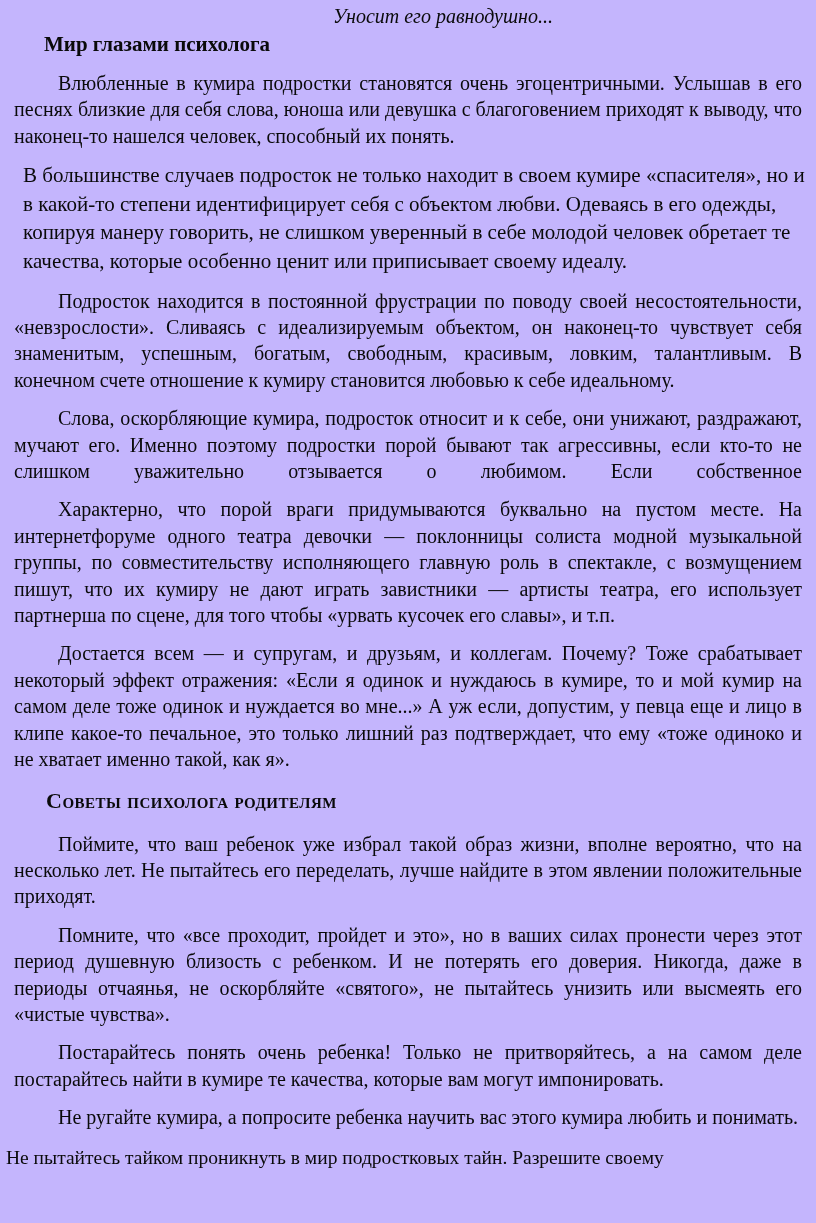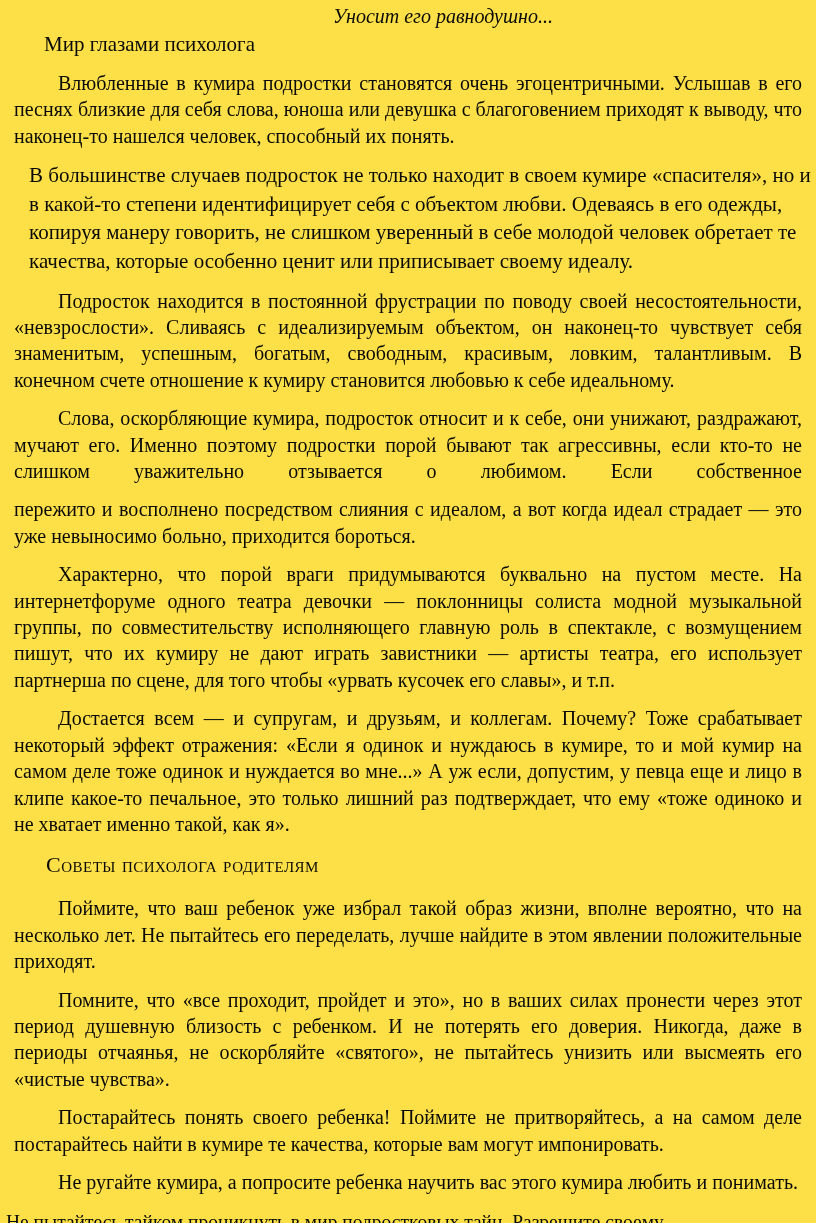--- a/index.html
+++ b/index.html
@@ -13,60 +13,60 @@
     overflow: hidden;
     font-family: "Liberation Serif", "DejaVu Serif", serif;
     color: #0a0a0a;
   }
   .page {
     box-sizing: border-box;
     width: 816px;
     height: 1223px;
     padding: 3px 2px 0 2px;
     overflow: hidden;
-    background: #fde047;
+    background: #c4b5fd;
   }
   .epigraph {
     font-style: italic;
     font-size: 20px;
     line-height: 27px;
     text-align: center;
     padding-left: 70px;
     margin: 0;
   }
   .h1 {
     font-size: 21px;
-    font-weight: normal;
+    font-weight: bold;
     line-height: 28px;
     margin: 0;
     text-indent: 42px;
   }
   .par {
     font-size: 20px;
     line-height: 26.4px;
     text-align: justify;
     margin: 12px;
   }
   .indent { text-indent: 44px; }
   .just-all { text-align-last: justify; }
   .pasted {
     font-size: 21px;
     line-height: 28.6px;
     text-align: left;
-    margin: 0 0 2px 27px;
+    margin: 0 0 2px 21px;
   }
   .gap-line {
     display: flex;
     justify-content: space-between;
     font-size: 20px;
     line-height: 26.4px;
   }
   .h2 {
     font-variant: small-caps;
-    font-weight: normal;
+    font-weight: bold;
     font-size: 22px;
     line-height: 28px;
     letter-spacing: 0.5px;
     margin: 14px 0 16px 0;
     text-indent: 44px;
   }
   .last-line {
     font-size: 19.5px;
     line-height: 29px;
     text-align: left;
@@ -86,32 +86,31 @@
   <h1 class="h1">Мир глазами психолога</h1>
 
   <p class="par indent">Влюбленные в кумира подростки становятся очень эгоцентричными. Услышав в его песнях близкие для себя слова, юноша или девушка с благоговением приходят к выводу, что наконец-то нашелся человек, способный их понять.</p>
 
   <div class="pasted">В большинстве случаев подросток не только находит в своем кумире «спасителя», но и в какой-то степени идентифицирует себя с объектом любви. Одеваясь в его одежды, копируя манеру говорить, не слишком уверенный в себе молодой человек обретает те качества, которые особенно ценит или приписывает своему идеалу.</div>
 
   <p class="par indent">Подросток находится в постоянной фрустрации по поводу своей несостоятельности, «невзрослости». Сливаясь с идеализируемым объектом, он наконец-то чувствует себя знаменитым, успешным, богатым, свободным, красивым, ловким, талантливым. В конечном счете отношение к кумиру становится любовью к себе идеальному.</p>
 
   <div>
     <p class="par indent just-all"><span>Слова, оскорбляющие кумира, подросток относит и к себе, они унижают, раздражают, мучают его. Именно поэтому подростки порой бывают так агрессивны, если кто-то не слишком уважительно отзывается о </span><span class="it">любимом.</span><span> Если собственное</span></p>
-    <p class="par">пережито и восполнено посредством слияния с идеалом, а вот когда идеал страдает — это уже невыносимо больно, приходится бороться.</p>
   </div>
 
   <p class="par indent">Характерно, что порой враги придумываются буквально на пустом месте. На интернетфоруме одного театра девочки — поклонницы солиста модной музыкальной группы, по совместительству исполняющего главную роль в спектакле, с возмущением пишут, что их кумиру не дают играть завистники — артисты театра, его использует партнерша по сцене, для того чтобы «урвать кусочек его славы», и т.п.</p>
 
   <p class="par indent">Достается всем — и супругам, и друзьям, и коллегам. Почему? Тоже срабатывает некоторый эффект отражения: «Если я одинок и нуждаюсь в кумире, то и мой кумир на самом деле тоже одинок и нуждается во мне...» А уж если, допустим, у певца еще и лицо в клипе какое-то печальное, это только лишний раз подтверждает, что ему «тоже одиноко и не хватает именно такой, как я».</p>
 
   <h2 class="h2">Советы психолога родителям</h2>
 
   <p class="par indent">Поймите, что ваш ребенок уже избрал такой образ жизни, вполне вероятно, что на несколько лет. Не пытайтесь его переделать, лучше найдите в этом явлении положительные приходят.</p>
 
   <p class="par indent">Помните, что «все проходит, пройдет и это», но в ваших силах пронести через этот период душевную близость с ребенком. И не потерять его доверия. Никогда, даже в периоды отчаянья, не оскорбляйте «святого», не пытайтесь унизить или высмеять его «чистые чувства».</p>
 
-  <p class="par indent">Постарайтесь понять своего ребенка! Поймите не притворяйтесь, а на самом деле постарайтесь найти в кумире те качества, которые вам могут импонировать.</p>
+  <p class="par indent">Постарайтесь понять очень ребенка! Только не притворяйтесь, а на самом деле постарайтесь найти в кумире те качества, которые вам могут импонировать.</p>
 
   <p class="par indent">Не ругайте кумира, а попросите ребенка научить вас этого кумира любить и понимать.</p>
 
   <p class="last-line">Не пытайтесь тайком проникнуть в мир подростковых тайн. Разрешите своему</p>
 
 </div>
 
 </body></html>

